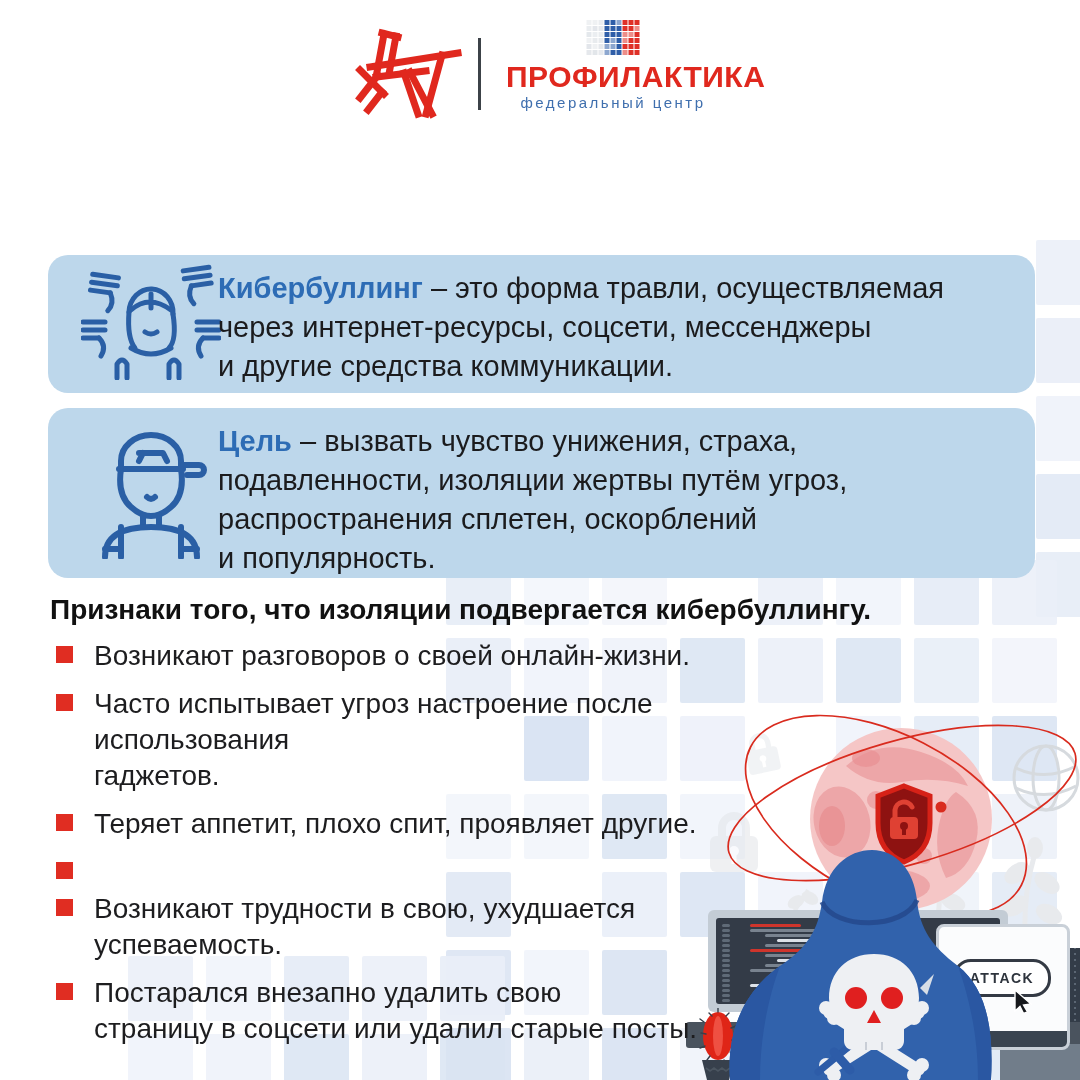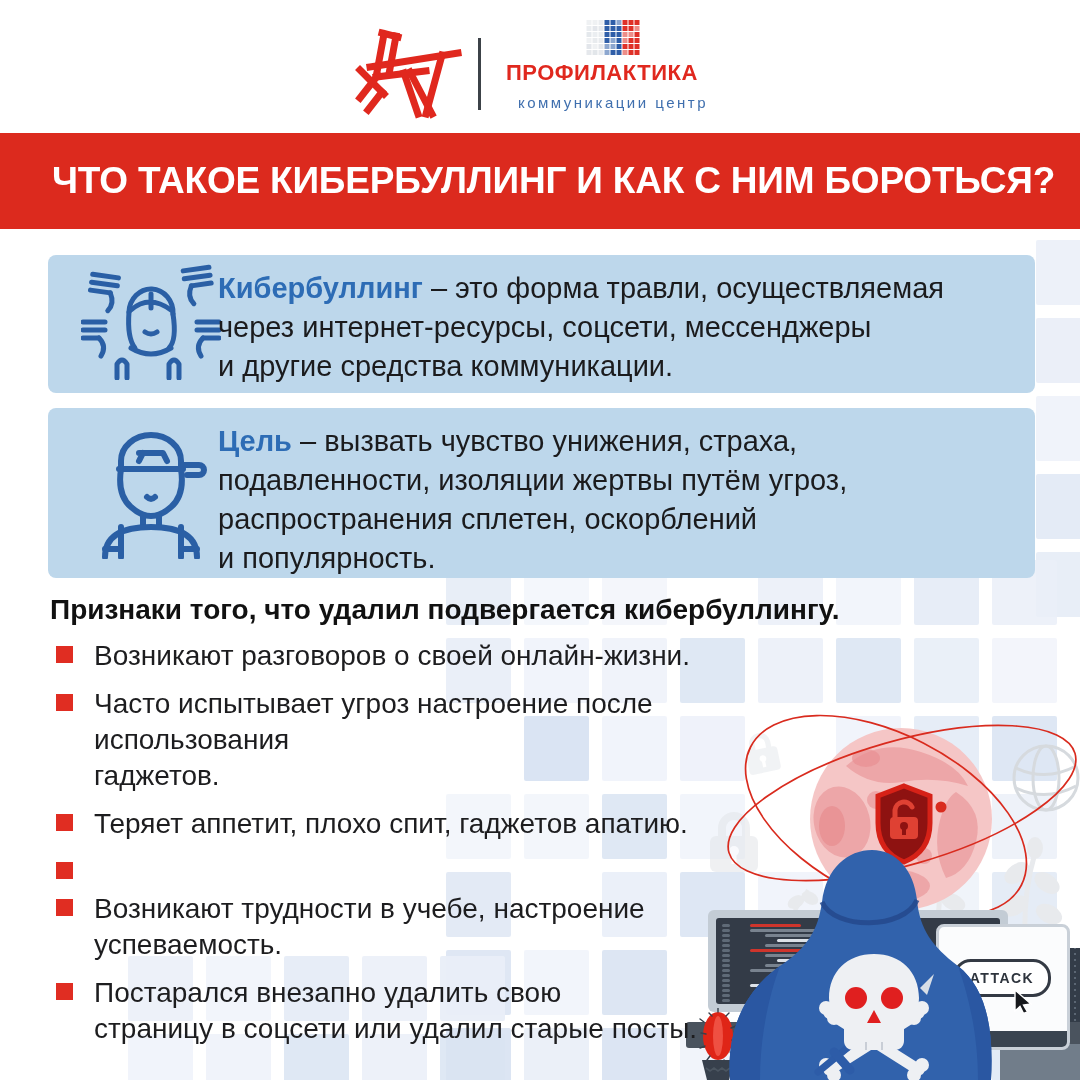--- a/index.html
+++ b/index.html
@@ -7,31 +7,31 @@
          font-family:"Liberation Sans","DejaVu Sans",sans-serif;color:#1d1d1f;}
   .abs{position:absolute;}
 
   
   .hdr-divider{left:478px;top:38px;width:3px;height:72px;background:#3c4248;}
   .org-block{left:506px;top:18px;width:214px;height:110px;}
   .org-flag{position:absolute;left:50%;top:2px;transform:translateX(-50%);
             display:grid;grid-template-columns:repeat(9,5px);gap:1px;}
   .org-flag i{display:block;width:5px;height:5px;}
   .org-name{position:absolute;left:0;right:0;top:42px;text-align:left;
-            font-size:22px;font-weight:800;color:#e0281e;letter-spacing:.5px;}
+            font-size:30px;font-weight:800;color:#e0281e;letter-spacing:.5px;}
   .org-sub{position:absolute;left:0;right:0;top:76px;text-align:center;
            font-size:15px;color:#3f6fae;letter-spacing:2.5px;}
 
   
   .banner{left:0;top:133px;width:1080px;height:96px;background:#dc2a1e;z-index:6;}
   .banner h1{margin:0;padding:0 0 0 52px;line-height:96px;font-size:37px;font-weight:800;
              color:#ffffff;letter-spacing:-.2px;white-space:nowrap;}
 
   
-  .card{left:48px;width:987px;background:#bdd7eb;border-radius:8px;z-index:5;}
+  .card{left:48px;width:987px;background:#bdd7eb;border-radius:20px;z-index:5;}
   .card1{top:255px;height:138px;}
   .card2{top:408px;height:170px;}
   .card-icon{position:absolute;left:28px;top:50%;transform:translateY(-50%);width:150px;text-align:center;}
   .card-text{position:absolute;left:170px;top:14px;right:26px;margin:0;
              font-size:29px;line-height:39px;color:#1b1b1d;white-space:pre-line;}
   .card-term{font-weight:800;color:#2d6cb5;}
 
   
   .signs-heading{left:50px;top:594px;margin:0;font-size:28px;font-weight:800;color:#111;z-index:10;}
   .signs-list{left:56px;top:638px;width:690px;margin:0;padding:0;list-style:none;z-index:10;}
@@ -218,26 +218,23 @@
         <i style="background: rgb(223, 227, 232); opacity: 0.91;"></i>
         <i style="background: rgb(223, 227, 232); opacity: 0.75;"></i>
         <i style="background: rgb(47, 94, 168); opacity: 0.55;"></i>
         <i style="background: rgb(47, 94, 168); opacity: 1;"></i>
         <i style="background: rgb(47, 94, 168); opacity: 1;"></i>
         <i style="background: rgb(223, 49, 40); opacity: 0.55;"></i>
         <i style="background: rgb(223, 49, 40); opacity: 1;"></i>
         <i style="background: rgb(223, 49, 40); opacity: 1;"></i>
       </div>
     <div class="org-name">ПРОФИЛАКТИКА</div>
-    <div class="org-sub">коммуникации центр</div>
-  </div>
-
-  <div class="abs banner">
-    <h1>ЧТО ТАКОЕ КИБЕРБУЛЛИНГ И КАК С НИМ БОРОТЬСЯ?</h1>
-  </div>
+    <div class="org-sub">федеральный центр</div>
+  </div>
+
 
   <div class="abs card card1">
     <div class="card-icon">
       <svg width="140" height="116" viewBox="0 0 140 116">
         <g stroke="#2a5fa5" stroke-width="5" fill="none" stroke-linecap="round" stroke-linejoin="round">
 
           <path d="M48,48 a22,24 0 1 1 44,2"></path>
           <path d="M48,48 q-2,26 6,36 M92,50 q4,26 -4,34"></path>
           <path d="M50,46 q18,-16 40,0 M70,30 l0,14"></path>
           <path d="M64,68 q6,4 12,0"></path>
@@ -292,41 +289,41 @@
           <path d="M30,104 v30 M90,104 v30"></path>
         </g>
       </svg>
     </div>
     <p class="card-text"><span class="card-term">Цель</span><span> – вызвать чувство унижения, страха,
 подавленности, изоляции жертвы путём угроз,
 распространения сплетен, оскорблений
 и популярность.</span></p>
   </div>
 
-  <h2 class="abs signs-heading">Признаки того, что удалил подвергается кибербуллингу.</h2>
+  <h2 class="abs signs-heading">Признаки того, что изоляции подвергается кибербуллингу.</h2>
   <ul class="abs signs-list">
     <li>
         <span class="bullet"></span>
         <span class="li-text">Возникают разговоров о своей онлайн-жизни.</span>
       </li>
     <li>
         <span class="bullet"></span>
         <span class="li-text">Часто испытывает угроз настроение после использования
 гаджетов.</span>
       </li>
     <li>
         <span class="bullet"></span>
-        <span class="li-text">Теряет аппетит, плохо спит, гаджетов апатию.</span>
+        <span class="li-text">Теряет аппетит, плохо спит, проявляет другие.</span>
       </li>
     <li>
         <span class="bullet"></span>
       </li>
     <li>
         <span class="bullet"></span>
-        <span class="li-text">Возникают трудности в учебе, настроение
+        <span class="li-text">Возникают трудности в свою, ухудшается
 успеваемость.</span>
       </li>
     <li>
         <span class="bullet"></span>
         <span class="li-text">Постарался внезапно удалить свою
 страницу в соцсети или удалил старые посты.</span>
       </li>
   </ul>
 
   <div class="abs z2" style="left:704px;top:806px;opacity:.55;">

